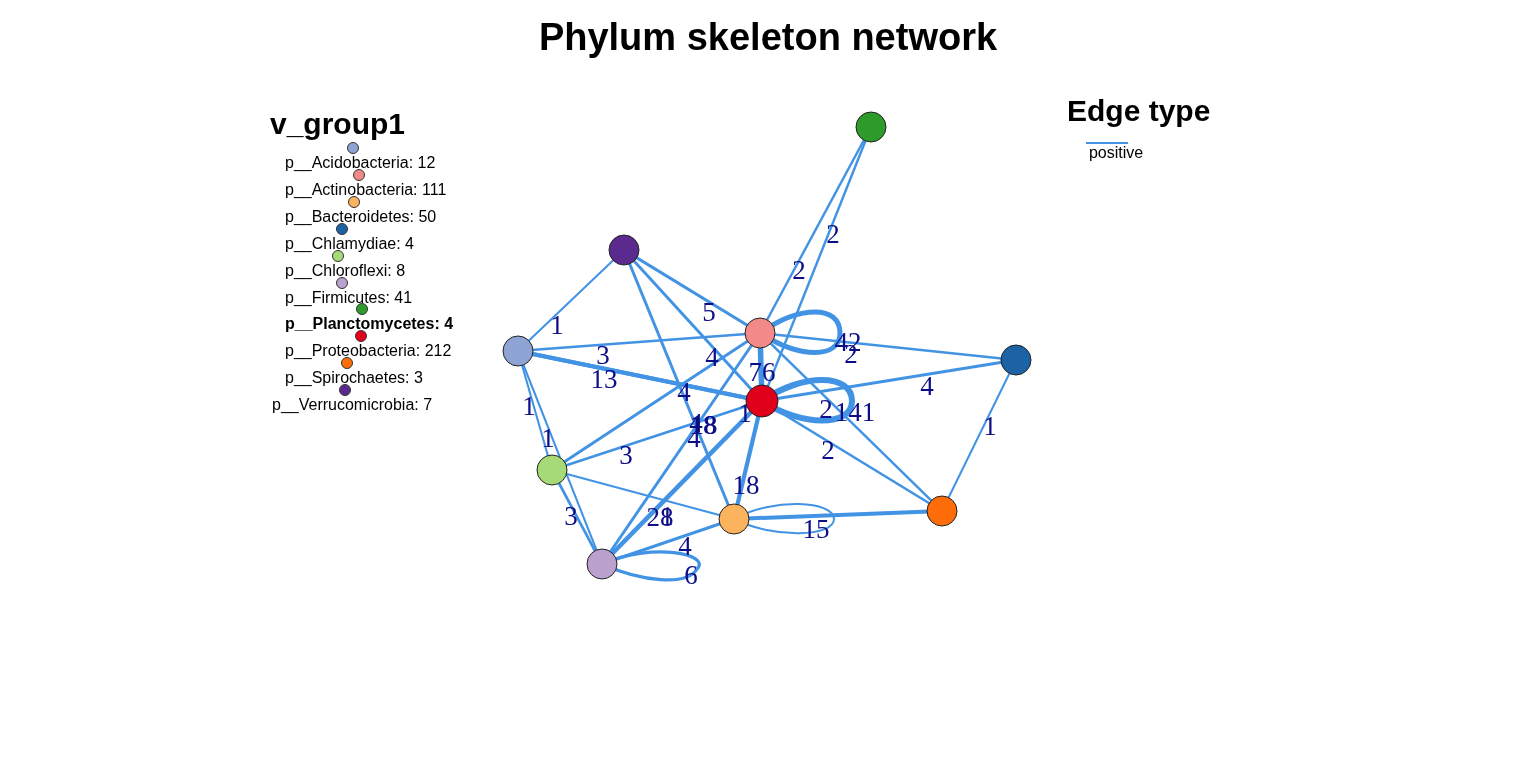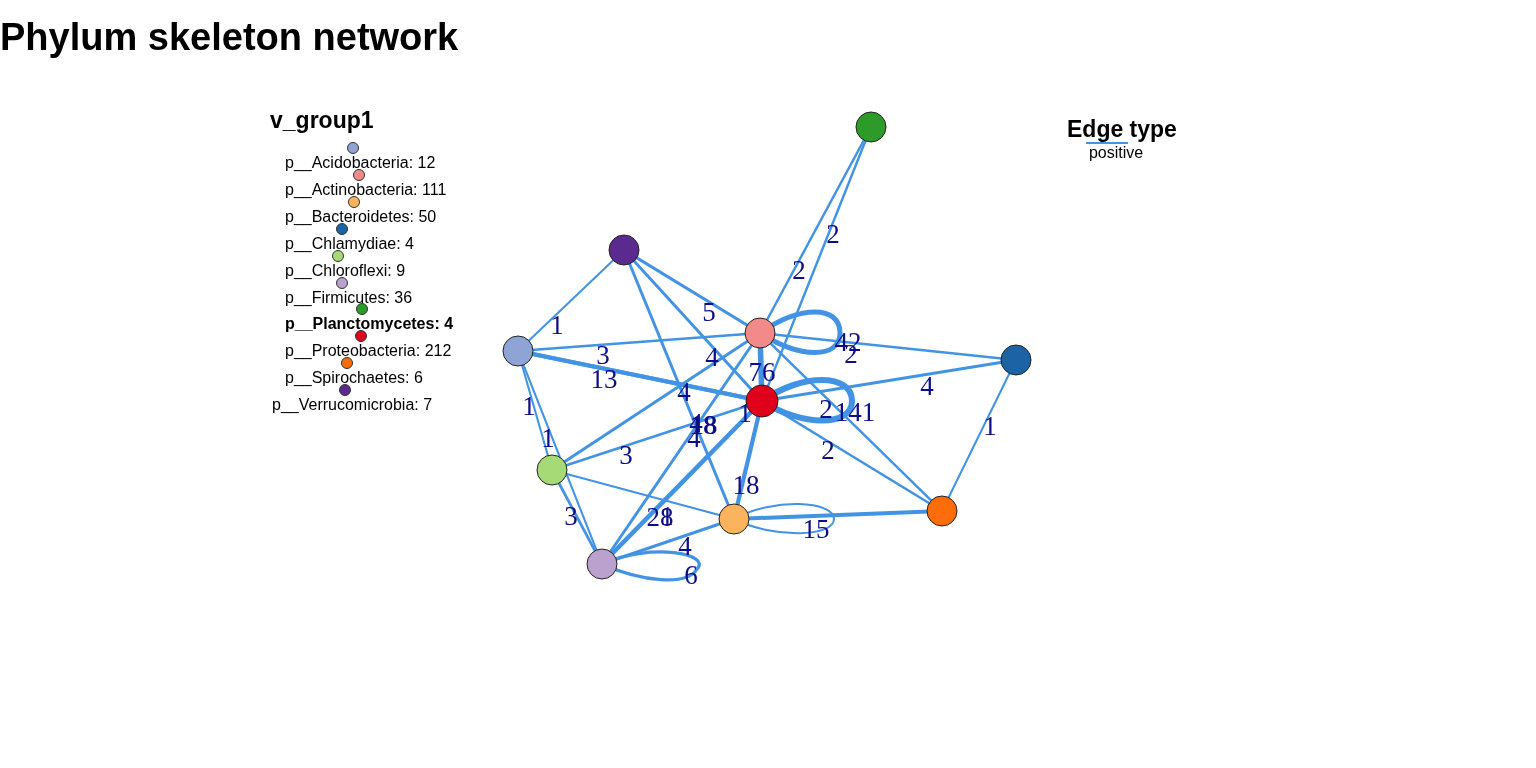--- a/index.html
+++ b/index.html
@@ -1,19 +1,19 @@
 <!DOCTYPE html>
 <html><head>
 <meta charset="utf-8">
 <style>
   html, body { margin: 0; padding: 0; background: #ffffff; }
   body { width: 1536px; height: 768px; position: relative; overflow: hidden; font-family: "Liberation Sans", sans-serif; }
-  #title { position: absolute; left: 0; width: 1536px; top: 16px; font-weight: bold; font-size: 38px; color: #000; font-family: "Liberation Sans", sans-serif; }
+  #title { position: absolute; left: 0; width: 1536px; top: 16px; text-align: center; font-weight: bold; font-size: 38px; color: #000; font-family: "Liberation Sans", sans-serif; }
   #graph { position: absolute; left: 0; top: 0; }
-  .legend-title { position: absolute; font-weight: bold; font-size: 23px; color: #000; font-family: "Liberation Sans", sans-serif; }
+  .legend-title { position: absolute; font-weight: bold; font-size: 30px; color: #000; font-family: "Liberation Sans", sans-serif; }
   .legend-item { position: absolute; font-size: 16px; color: #000; white-space: nowrap; display: flex; align-items: center; font-family: "Liberation Sans", sans-serif; flex-direction: column; }
   .legend-dot { width: 10px; height: 10px; border-radius: 50%; border: 1px solid #333; margin-right: 14px; display: inline-block; }
   .edge-key { width: 42px; height: 0; border-top: 2px solid #4393E5; margin-right: 18px; display: inline-block; }
   .edge-label { font-family: "Liberation Serif", "DejaVu Serif", serif; font-size: 27px; fill: #0D0D86; }
 </style>
 </head>
 <body>
 
 <div id="title">Phylum skeleton network</div>
 
@@ -110,41 +110,41 @@
     <div class="legend-item" style="left: 285px; top: 195.8px;">
       <span class="legend-dot" style="background: rgb(251, 179, 94);"></span>
       <span>p__Bacteroidetes: 50</span>
     </div>
     <div class="legend-item" style="left: 285px; top: 222.7px;">
       <span class="legend-dot" style="background: rgb(28, 99, 166);"></span>
       <span>p__Chlamydiae: 4</span>
     </div>
     <div class="legend-item" style="left: 285px; top: 249.6px;">
       <span class="legend-dot" style="background: rgb(166, 218, 119);"></span>
-      <span>p__Chloroflexi: 9</span>
+      <span>p__Chloroflexi: 8</span>
     </div>
     <div class="legend-item" style="left: 285px; top: 276.5px;">
       <span class="legend-dot" style="background: rgb(187, 161, 205);"></span>
-      <span>p__Firmicutes: 36</span>
+      <span>p__Firmicutes: 41</span>
     </div>
     <div class="legend-item" style="left: 285px; top: 303.4px; font-weight: bold;">
       <span class="legend-dot" style="background: rgb(45, 154, 42);"></span>
       <span>p__Planctomycetes: 4</span>
     </div>
     <div class="legend-item" style="left: 285px; top: 330.3px;">
       <span class="legend-dot" style="background: rgb(225, 0, 27);"></span>
       <span>p__Proteobacteria: 212</span>
     </div>
     <div class="legend-item" style="left: 285px; top: 357.2px;">
       <span class="legend-dot" style="background: rgb(255, 108, 10);"></span>
-      <span>p__Spirochaetes: 6</span>
+      <span>p__Spirochaetes: 3</span>
     </div>
     <div class="legend-item" style="left: 272px; top: 384.1px;">
       <span class="legend-dot" style="background: rgb(91, 42, 142);"></span>
       <span>p__Verrucomicrobia: 7</span>
     </div>
   </div>
 
-<div class="legend-title" style="left:1067px; top:116px;">Edge type</div>
+<div class="legend-title" style="left:1067px; top:94px;">Edge type</div>
 <div class="legend-item" style="left:1086px; top:142px;">
   <span class="edge-key"></span>
   <span>positive</span>
 </div>
 
 </body></html>

